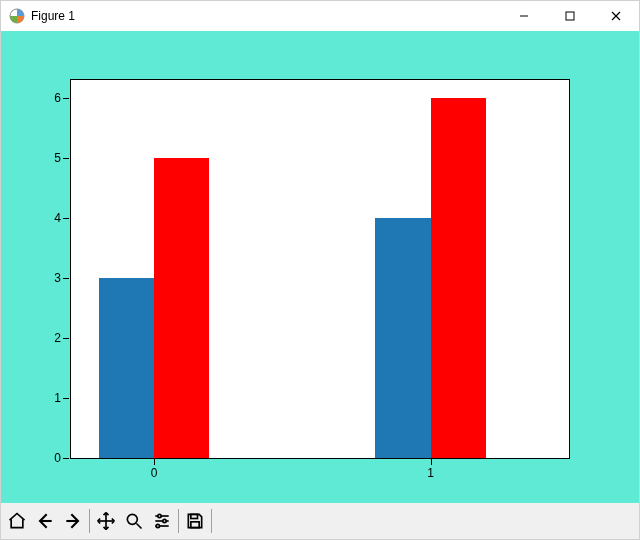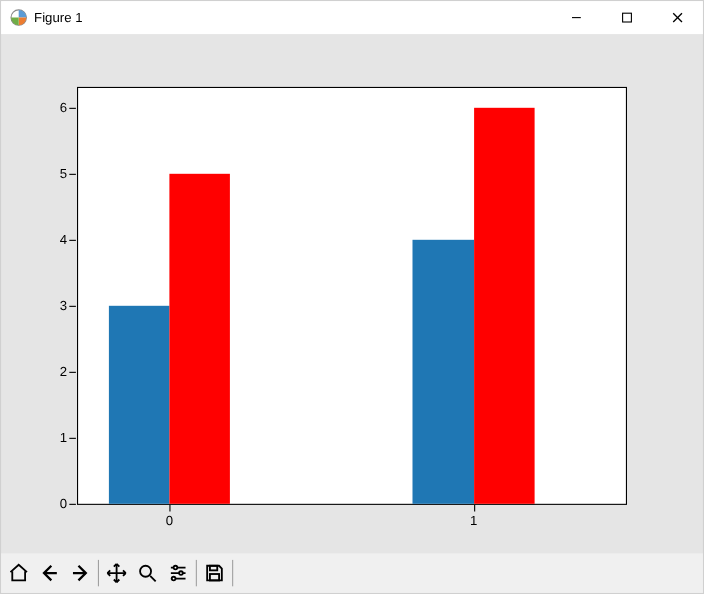--- a/index.html
+++ b/index.html
@@ -6,21 +6,21 @@
     margin: 0;
     padding: 0;
     font-family: "Segoe UI", Tahoma, sans-serif;
     font-size: 12px;
     background: #fff;
     color: #000;
   }
   .window {
     width: 640px;
     height: 540px;
-    background: #e5e5e5;
+    background: #5eead4;
     position: relative;
     box-sizing: border-box;
     border: 1px solid #d0d0d0;
     display: flex;
     flex-direction: column;
     justify-content: center;
   }
   
   .titlebar {
     height: 30px;

